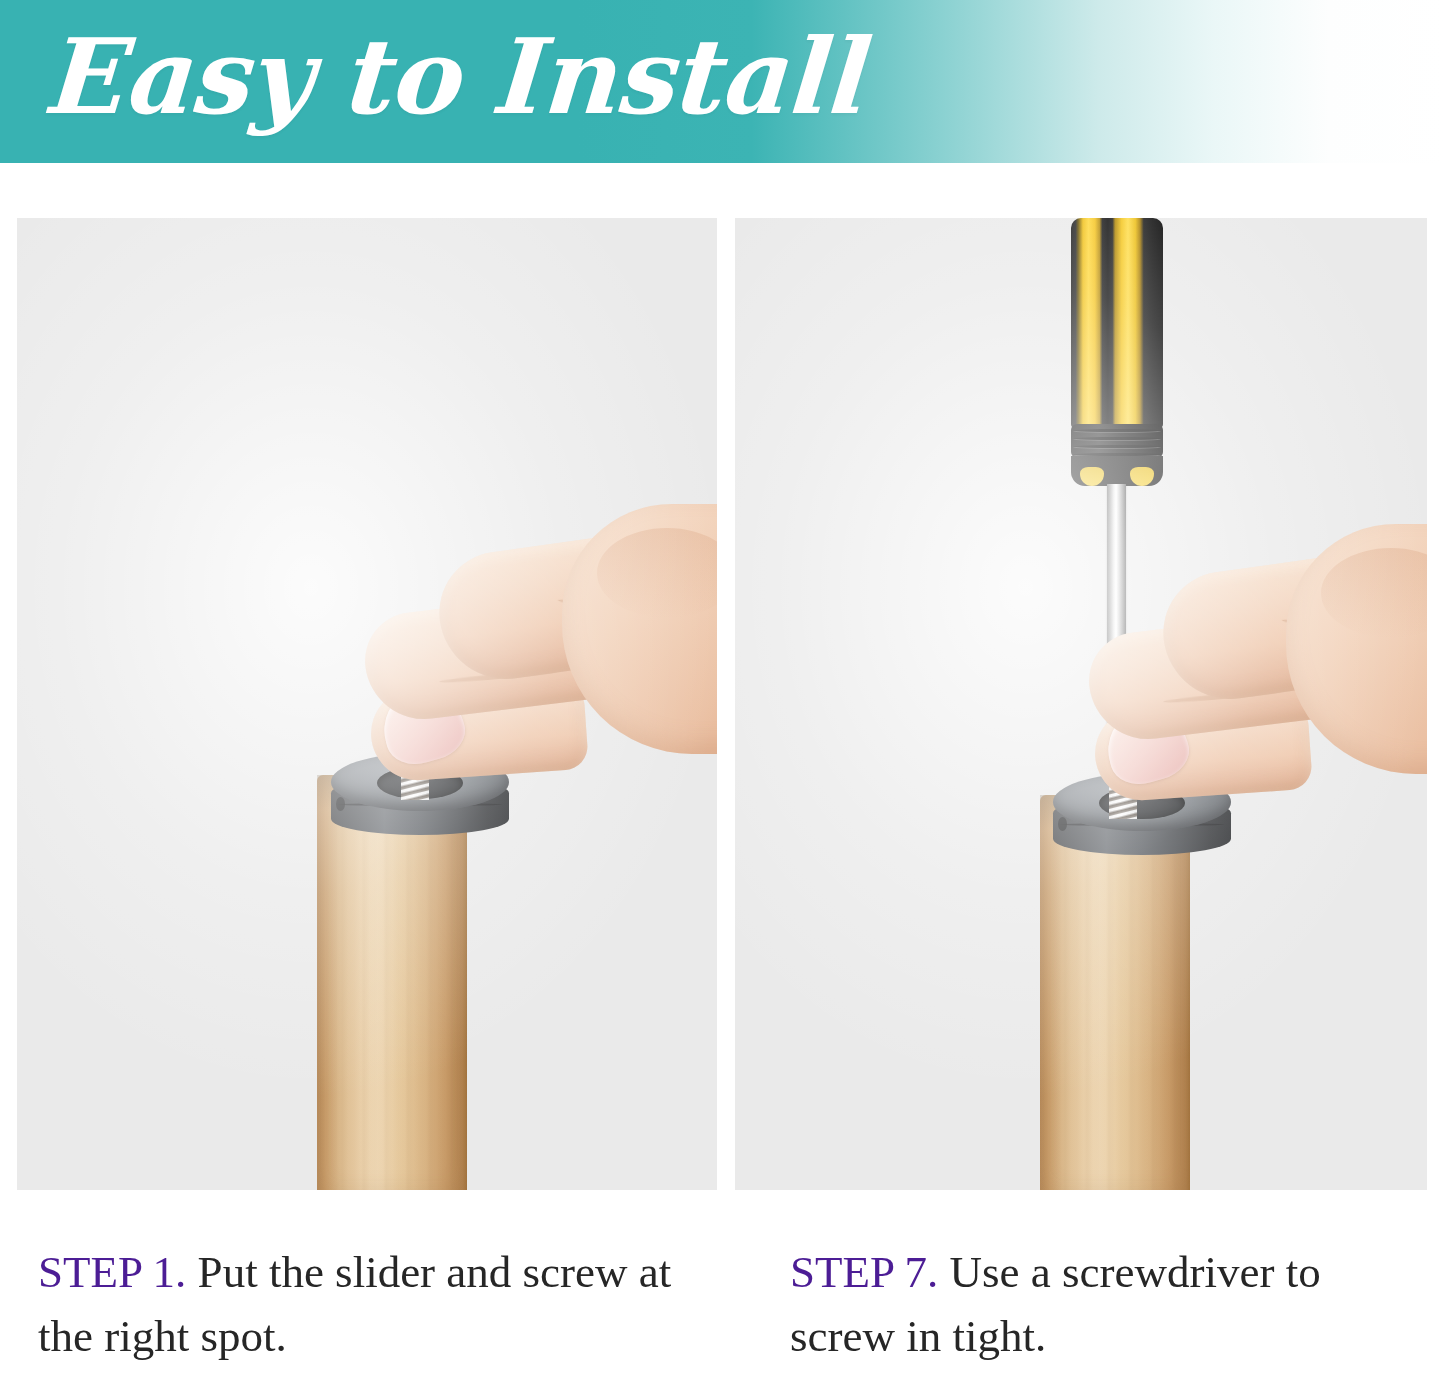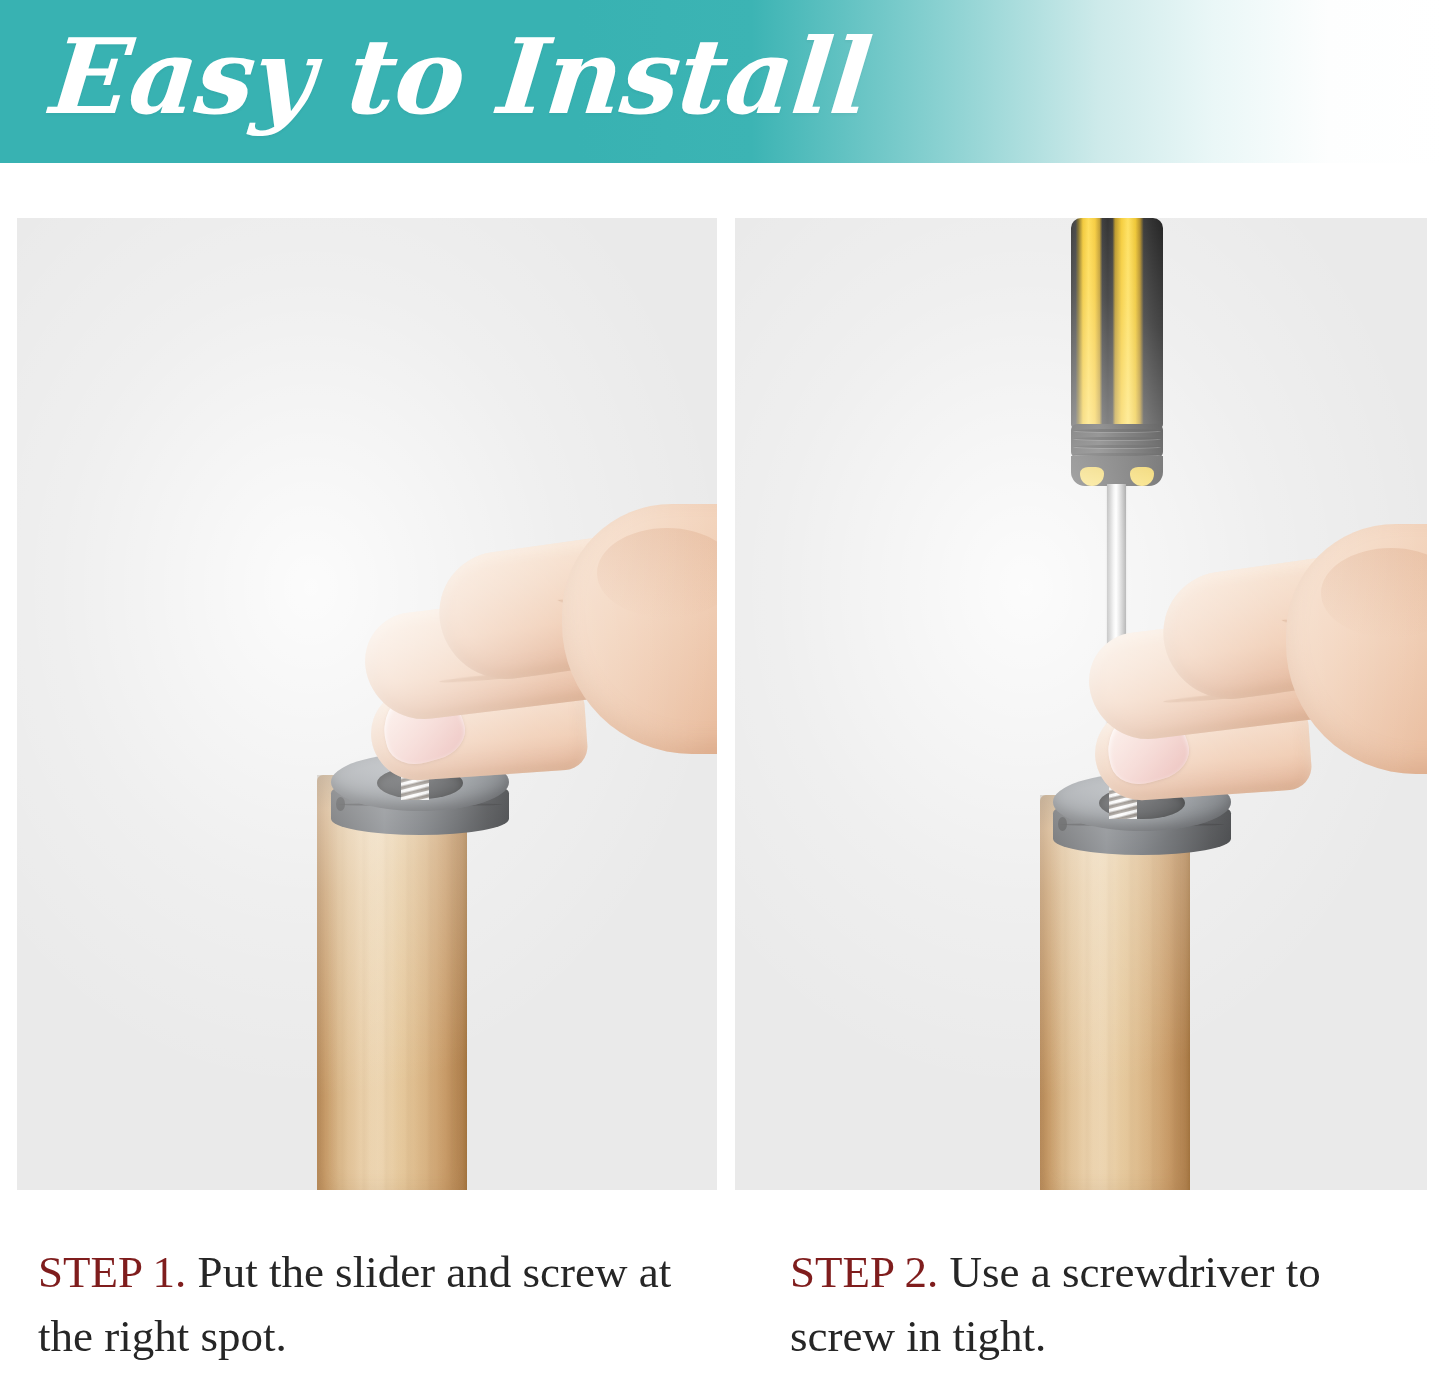--- a/index.html
+++ b/index.html
@@ -217,21 +217,21 @@
   .captions{position:absolute;left:0;top:1240px;width:1445px;}
   .caption{
     position:absolute;top:0;
     font-family:"Liberation Serif", serif;
     font-size:45px;
     line-height:64px;
     color:#262626;
   }
   .caption.c1{left:38px;width:680px;}
   .caption.c2{left:790px;width:640px;}
-  .step-label{color:#7f1d1d;}
+  .step-label{color:#4c1d95;}
 </style>
 </head>
 <body>
 
 <div class="banner">
   <div class="banner-title">Easy to Install</div>
 </div>
 
 <div class="panels">
 
@@ -338,15 +338,15 @@
   </div>
 </div>
 
 <div class="captions">
 
   <div class="caption c1">
     <span class="step-label">STEP 1.</span><span> Put the slider and screw at the right spot.</span>
   </div>
 
   <div class="caption c2">
-    <span class="step-label">STEP 2.</span><span> Use a screwdriver to screw in tight.</span>
+    <span class="step-label">STEP 7.</span><span> Use a screwdriver to screw in tight.</span>
   </div>
 </div>
 
 </body></html>

